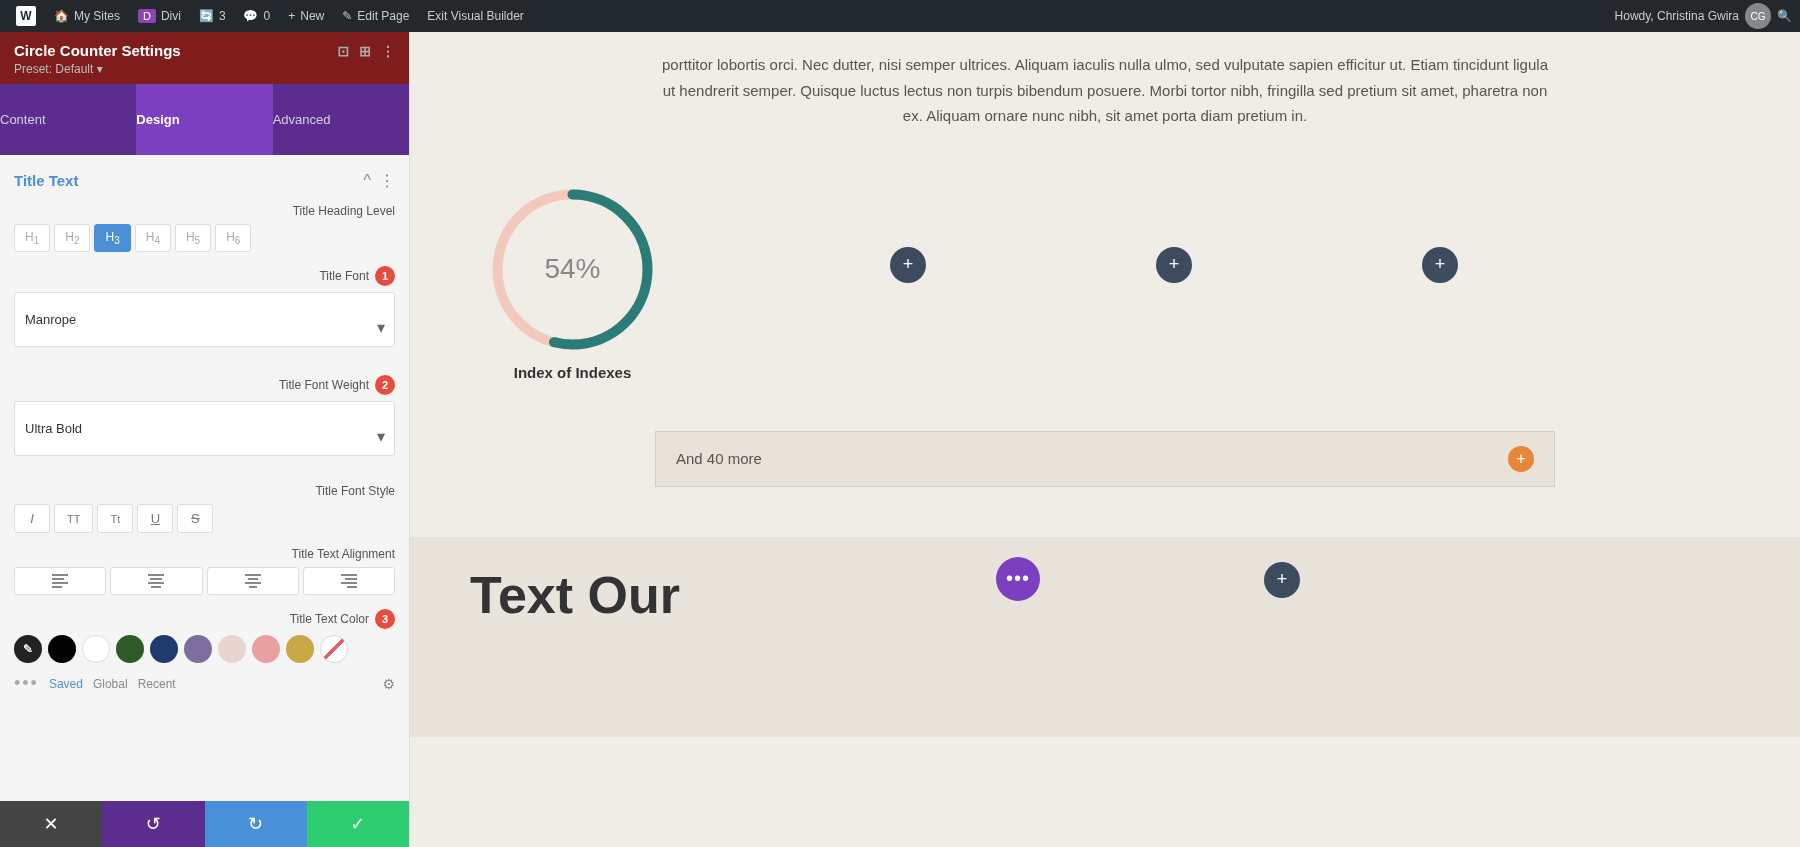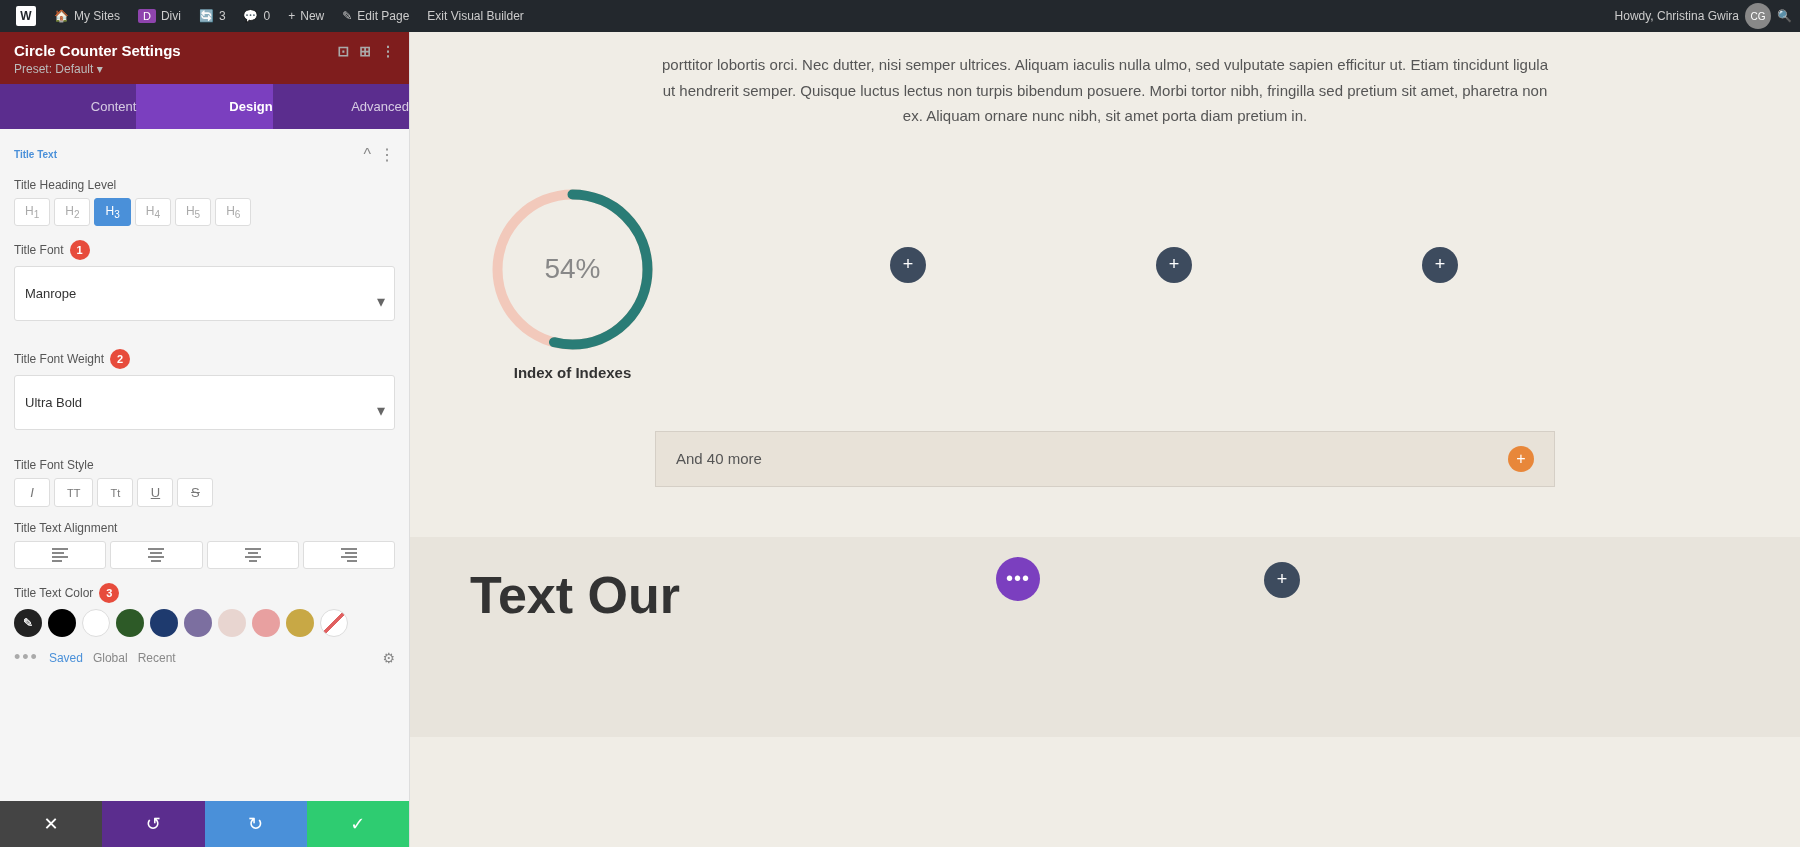--- a/index.html
+++ b/index.html
@@ -78,22 +78,22 @@
     #panel-title-icons span { cursor: pointer; color: #aaa; font-size: 14px; }
     #preset-label { font-size: 12px; color: #bbb; margin-top: 3px; cursor: pointer; }
     #preset-label span { color: #bbb; }
 
     #tab-bar {
       display: flex;
       background: #5b2d8e;
     }
     .tab-btn {
       flex: 1;
-      padding: 15px 0;
-      text-align: right;
+      padding: 28px 0;
+      text-align: left;
       color: #fff;
       font-size: 13px;
       cursor: pointer;
       border: none;
       background: transparent;
       font-weight: 500;
       opacity: 0.75;
     }
     .tab-btn.active { background: #7b3fbf; opacity: 1; font-weight: 700; }
 
@@ -105,33 +105,34 @@
     }
 
     .section-header {
       display: flex;
       align-items: center;
       justify-content: space-between;
       margin-bottom: 14px;
     }
     .section-title {
       color: #4a90d9;
-      font-size: 10px;
+      font-size: 15px;
       font-weight: 600;
     }
     .section-controls { display: flex; gap: 8px; align-items: center; }
     .section-controls span { color: #888; cursor: pointer; font-size: 16px; }
 
     .field-label {
       font-size: 12px;
       color: #555;
       margin-bottom: 6px;
       display: flex;
       align-items: center;
       gap: 6px;
+      justify-content: flex-end;
     }
     .badge-num {
       display: inline-flex;
       align-items: center;
       justify-content: center;
       width: 20px; height: 20px;
       background: #e74c3c;
       color: #fff;
       border-radius: 50%;
       font-size: 11px;

